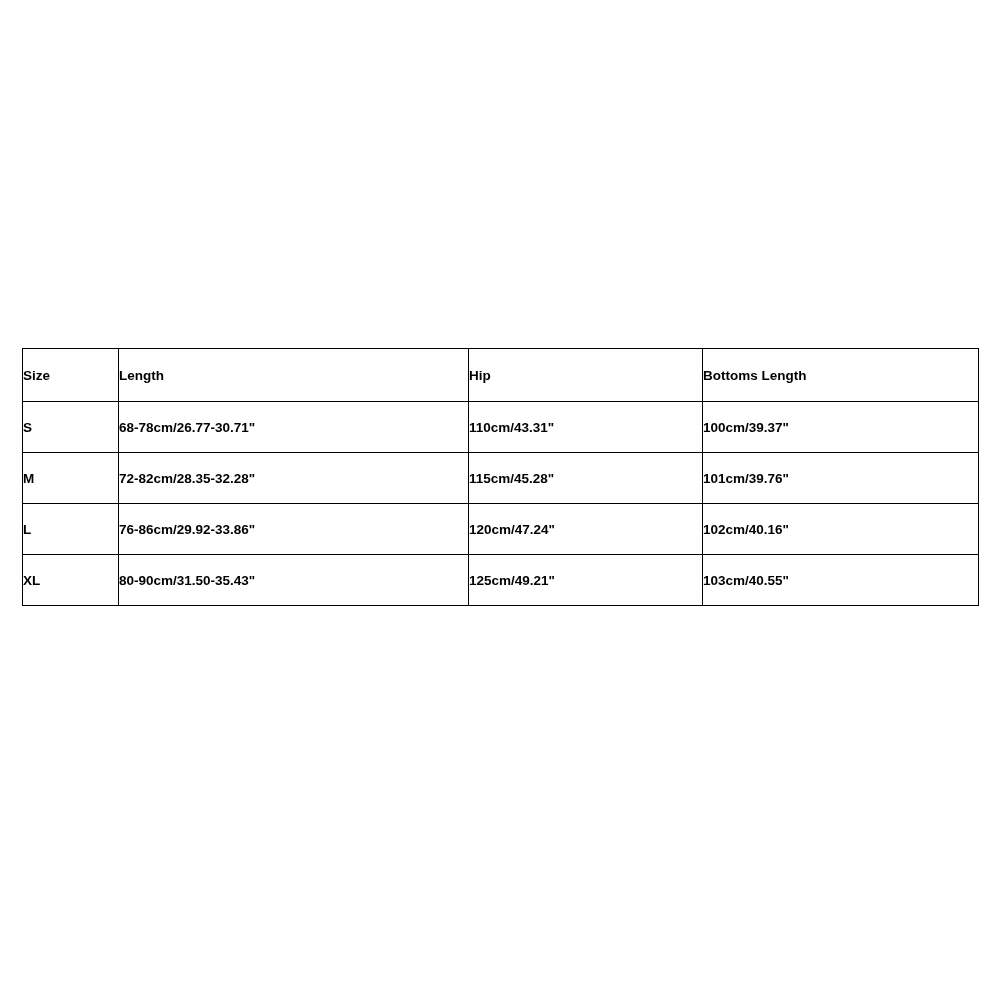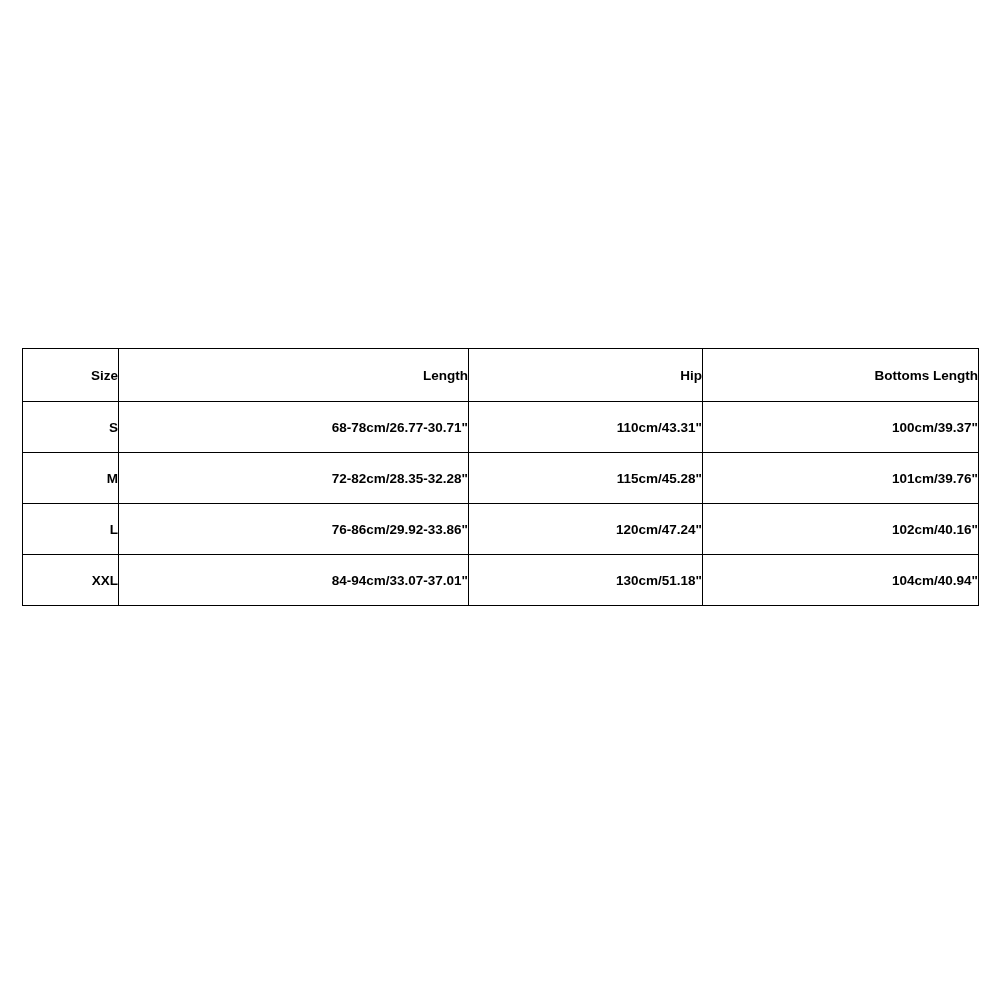--- a/index.html
+++ b/index.html
@@ -24,21 +24,21 @@
   }
   table.size-chart {
     border-collapse: collapse;
     table-layout: fixed;
     width: 956px;
     background: #ffffff;
   }
   table.size-chart th,
   table.size-chart td {
     border: 1px solid #000000;
-    text-align: right;
+    text-align: left;
     vertical-align: middle;
     color: #000000;
     font-weight: bold;
     font-size: 13.5px;
     padding: 0;
     height: 50px;
   }
   table.size-chart thead th {
     height: 52px;
     font-size: 13.5px;
@@ -81,21 +81,21 @@
           <td>115cm/45.28"</td>
           <td>101cm/39.76"</td>
         </tr>
         <tr>
           <td>L</td>
           <td>76-86cm/29.92-33.86"</td>
           <td>120cm/47.24"</td>
           <td>102cm/40.16"</td>
         </tr>
         <tr>
-          <td>XXL</td>
-          <td>84-94cm/33.07-37.01"</td>
-          <td>130cm/51.18"</td>
-          <td>104cm/40.94"</td>
+          <td>XL</td>
+          <td>80-90cm/31.50-35.43"</td>
+          <td>125cm/49.21"</td>
+          <td>103cm/40.55"</td>
         </tr>
       </tbody>
     </table>
   </div>
 </div>
 
 </body></html>

